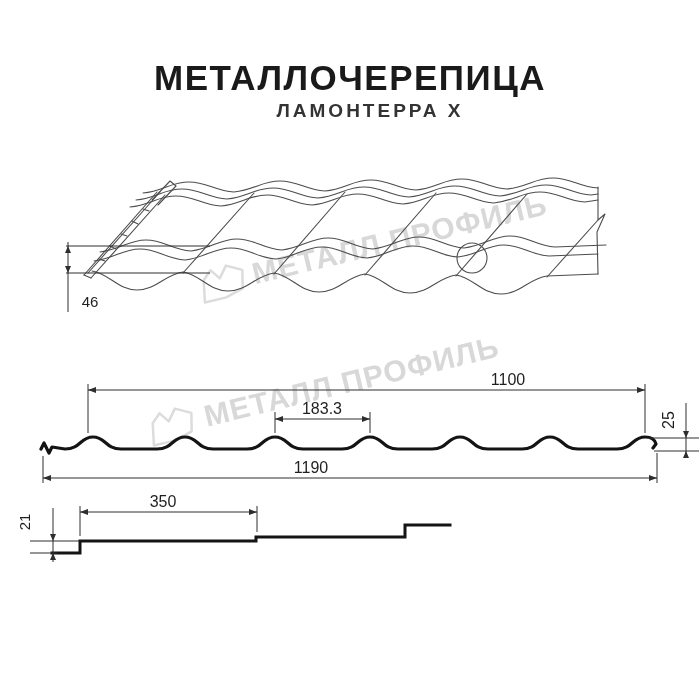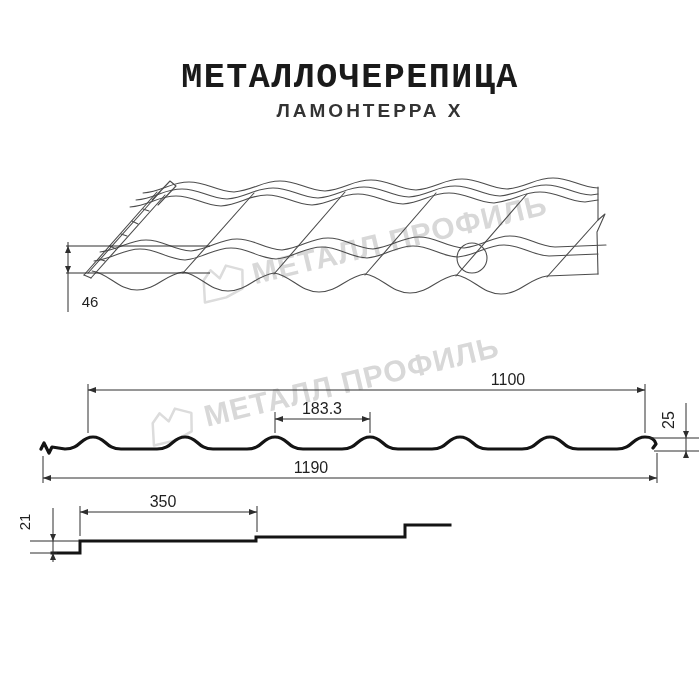--- a/index.html
+++ b/index.html
@@ -3,21 +3,21 @@
 <meta charset="utf-8">
 <style>
   html,body{margin:0;padding:0;background:#ffffff;}
   #canvas{
     position:relative;width:700px;height:700px;background:#ffffff;
     font-family:"Liberation Sans",sans-serif;overflow:hidden;
   }
   .title{
     position:absolute;top:58px;left:0;width:700px;text-align:center;
     font-size:35px;font-weight:bold;letter-spacing:1.5px;color:#1a1a1a;
-    font-family:Liberation Mono, monospace;
+    font-family:Liberation Sans, sans-serif;
   }
   .subtitle{
     position:absolute;top:100px;left:0;width:700px;text-align:center;
     font-size:19px;font-weight:bold;letter-spacing:3px;color:#333333;margin-left:20px;
   }
   svg{position:absolute;top:0;left:0;}
   svg text{font-family:"Liberation Sans",sans-serif;}
   .dimtxt{fill:#1f1f1f;font-size:16px;}
   .dimtxt-sm{fill:#1f1f1f;font-size:15px;}
   .wmtxt{fill:#d8d8d8;font-size:30px;font-weight:bold;letter-spacing:1px;}

